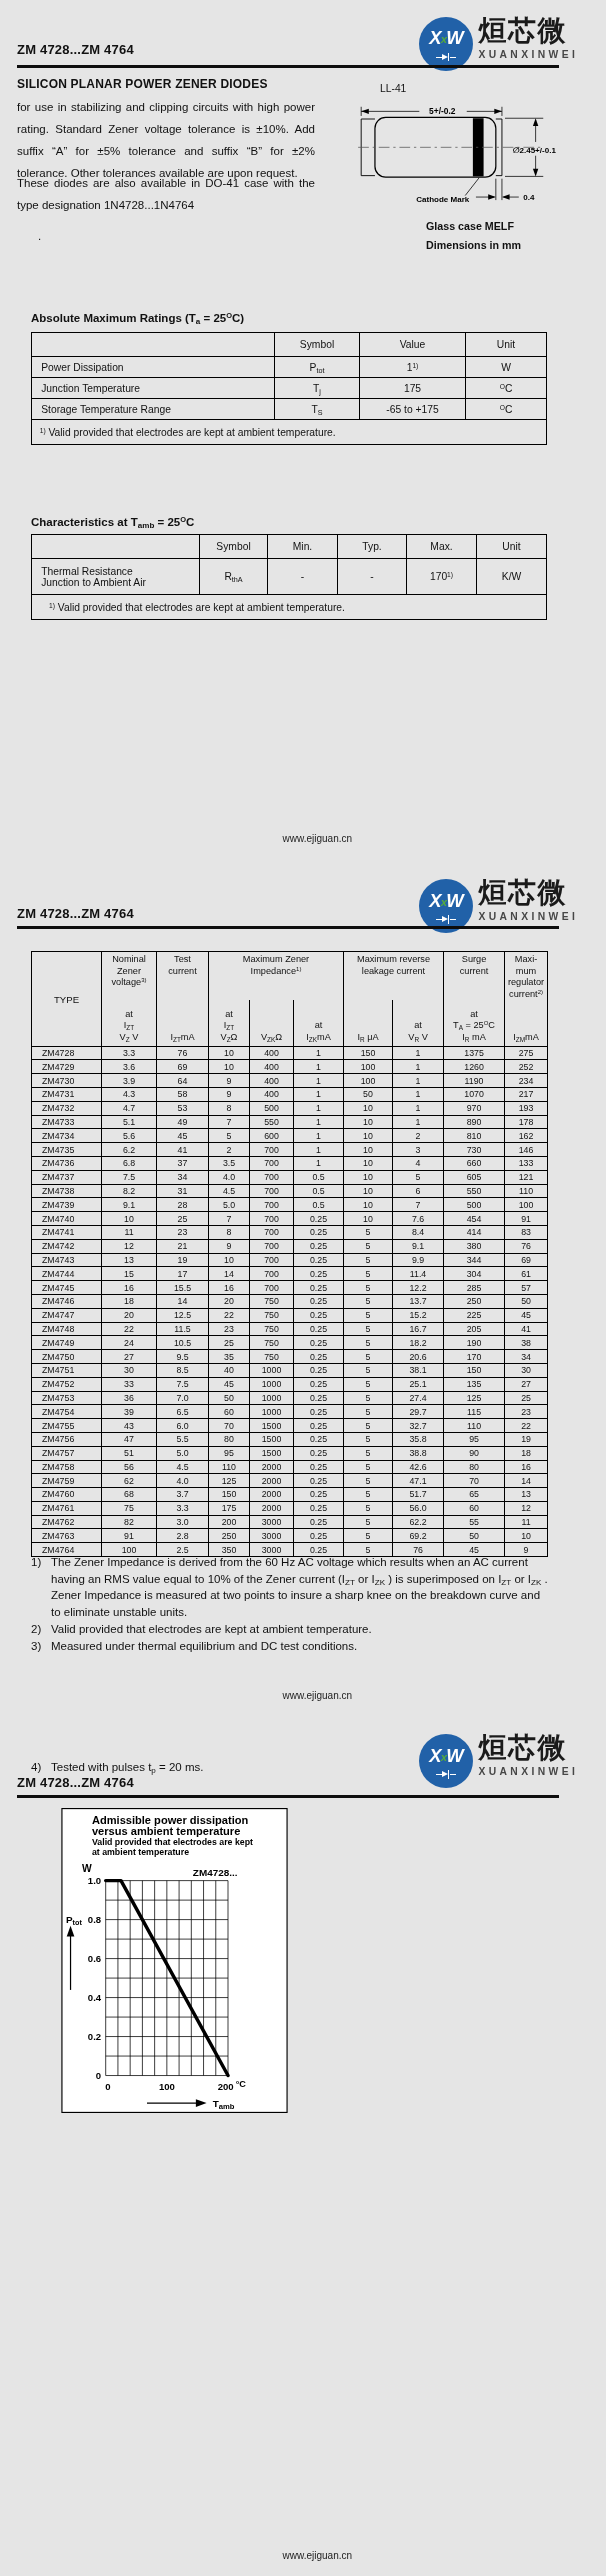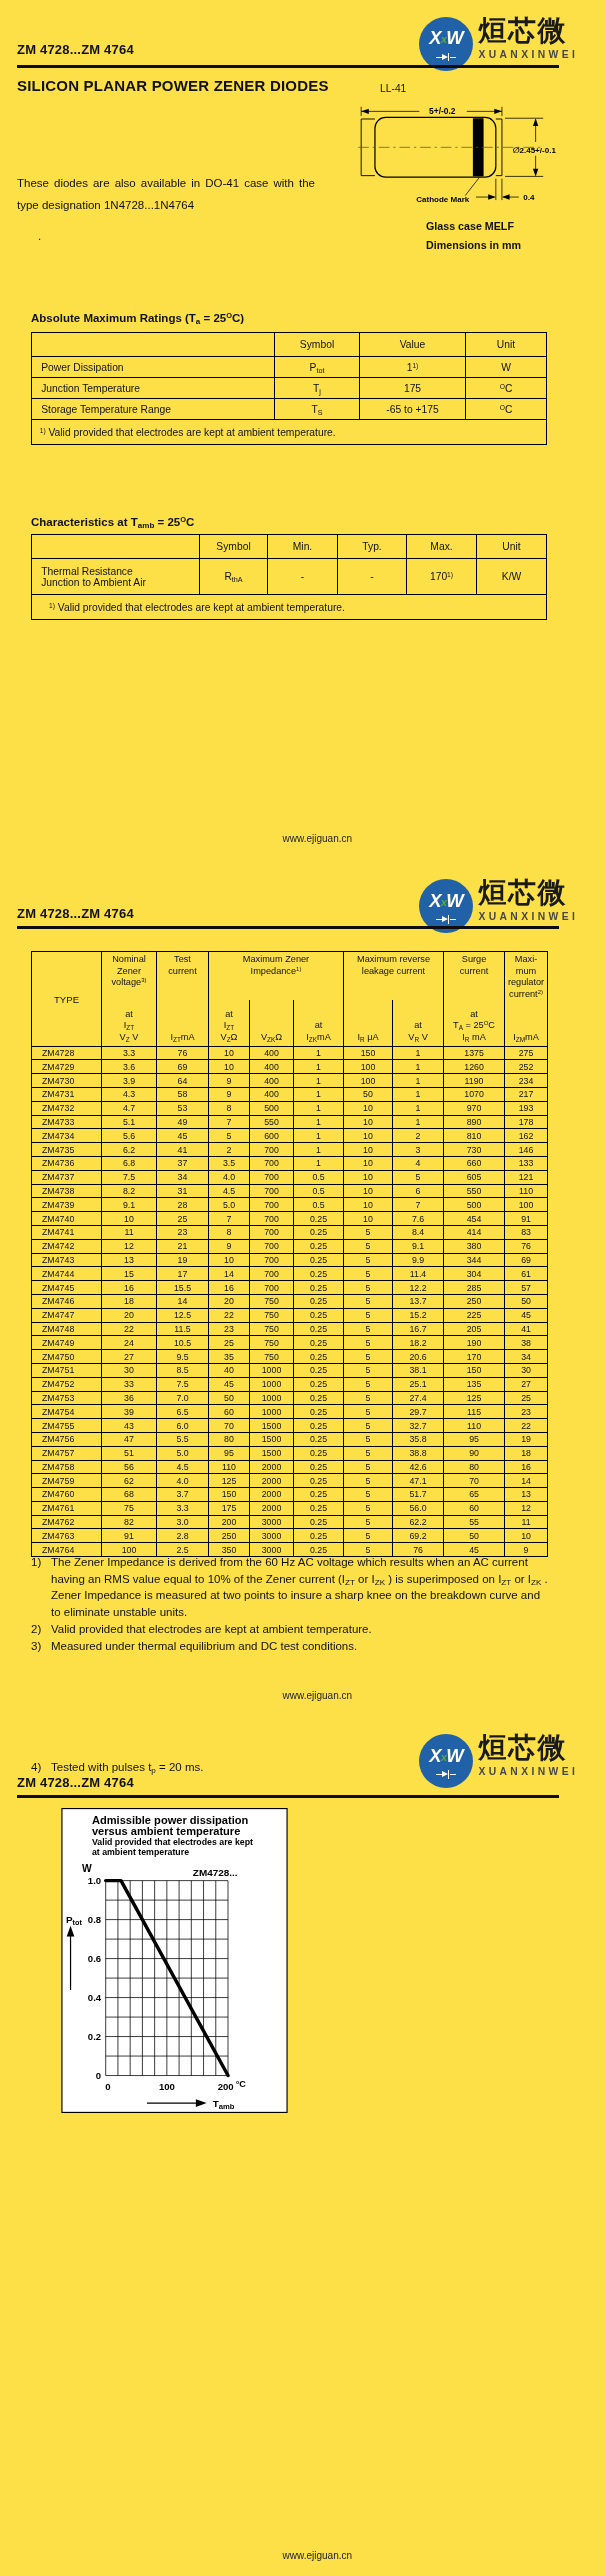--- a/index.html
+++ b/index.html
@@ -1,16 +1,16 @@
 <!DOCTYPE html>
 <html style="font-size:12.2px"><head>
 <meta charset="utf-8">
 <style>
   html,body{margin:0;padding:0;background:#fff;}
-  .doc{position:relative;width:607px;height:2576px;background:#fde047;overflow:hidden;
+  .doc{position:relative;width:607px;height:2576px;background:#e5e5e5;overflow:hidden;
        font-family:"Liberation Sans","DejaVu Sans",sans-serif;color:#111;}
   .abs{position:absolute;}
   sub{font-size:70%;vertical-align:-0.25em;line-height:0;}
   sup{font-size:65%;vertical-align:0.5em;line-height:0;}
 
   
   .pgtitle{font-size:13px;font-weight:bold;letter-spacing:0.2px;}
   .rule{height:3.1px;background:#0d0d0d;width:542px;left:17px;}
   .logo{left:419px;width:187px;height:63px;display:flex;align-items:flex-start;}
   .lcircle{width:54px;height:54px;border-radius:50%;background:#2161a8;margin-top:3.1px;
@@ -18,21 +18,21 @@
   .lx{font-weight:bold;color:#fff;font-size:18.4px;line-height:23px;letter-spacing:-0.8px;font-style:italic;}
   .lx .x2{color:#54a93f;font-size:11.5px;vertical-align:1.5px;}
   .ldiode{display:flex;align-items:center;margin-top:2.3px;}
   .dline{width:6.1px;height:1.5px;background:#fff;}
   .dtri{width:0;height:0;border-left:6.1px solid #fff;border-top:3.8px solid transparent;border-bottom:3.8px solid transparent;}
   .dbar{width:1.5px;height:8.4px;background:#fff;margin-right:0.8px;}
   .ltext{margin-left:5.4px;}
   .lcn{font-size:28px;font-weight:bold;color:#1a1a1a;letter-spacing:1.5px;line-height:34px;white-space:nowrap;}
   .llatin{font-size:10.3px;font-weight:600;color:#474747;letter-spacing:3.4px;margin-top:0.8px;white-space:nowrap;}
 
-  .h2{font-size:15px;font-weight:bold;letter-spacing:0.2px;}
+  .h2{font-size:12px;font-weight:bold;letter-spacing:0.2px;}
   .body-text{font-size:11.5px;line-height:22px;text-align:justify;width:298px;}
   .small-label{font-size:10.3px;}
   .bold14{font-size:10.7px;font-weight:bold;}
   .sec-head{font-size:11.5px;font-weight:bold;}
 
   
   table{border-collapse:collapse;}
   .dt{font-size:10.3px;}
   .dt td{border:0.8px solid #000;text-align:center;padding:0 3.1px;}
   .dt .lbl{text-align:left;padding-left:9.2px;white-space:pre-line;}
@@ -79,20 +79,21 @@
     <div class="ltext">
       <div class="lcn">烜芯微</div>
       <div class="llatin">XUANXINWEI</div>
     </div>
   </div>
 
   <div class="abs rule" style="top:65px;"></div>
 
   <div class="abs h2" style="left:17px;top:77px;">SILICON PLANAR POWER ZENER DIODES</div>
 
+  <div class="abs body-text" style="left:17px;top:96px;">for use in stabilizing and clipping circuits with high power rating. Standard Zener voltage tolerance is ±10%. Add suffix “A” for ±5% tolerance and suffix “B” for ±2% tolerance. Other tolerances available are upon request.</div>
   <div class="abs body-text" style="left:17px;top:172px;">These diodes are also available in DO-41 case with the type designation 1N4728...1N4764</div>
   <div class="abs" style="left:38px;top:230px;font-size:11.5px;">.</div>
 
   <div class="abs small-label" style="left:380px;top:83px;">LL-41</div>
 
   <svg class="abs" style="left:352px;top:99px;" width="254" height="115" viewBox="0 0 332 150">
 
     <line x1="12" y1="10" x2="12" y2="22" stroke="#000" stroke-width="1"></line>
     <line x1="196" y1="10" x2="196" y2="22" stroke="#000" stroke-width="1"></line>
     <line x1="12" y1="16" x2="88" y2="16" stroke="#000" stroke-width="1"></line>

